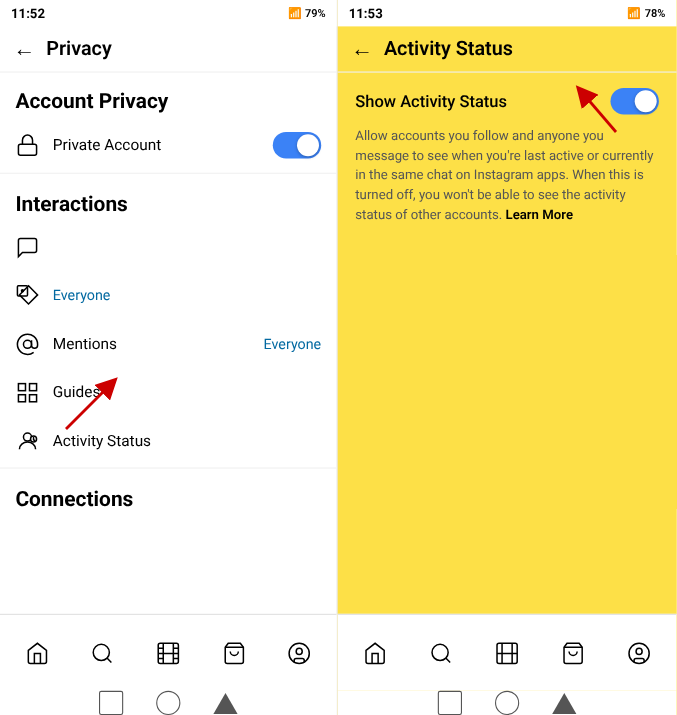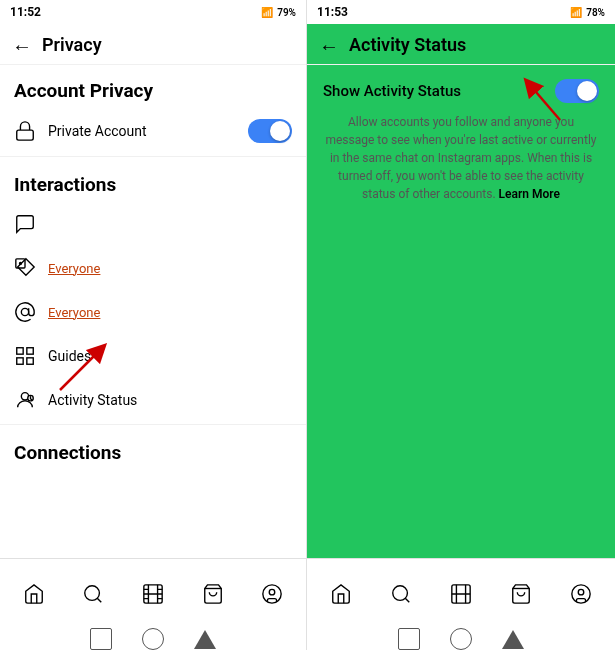--- a/index.html
+++ b/index.html
@@ -88,22 +88,21 @@
       fill: none;
       stroke-width: 1.5;
     }
     .menu-item-label {
       font-size: 14px;
       color: #000;
       flex: 1;
     }
     .menu-item-value {
       font-size: 13px;
-      color: #c2410c;
-      text-decoration: underline;
+      color: #0369a1;
     }
 
     
     .toggle-switch {
       width: 44px;
       height: 24px;
       border-radius: 12px;
       background: #3b82f6;
       position: relative;
       cursor: pointer;
@@ -169,24 +168,23 @@
       height: 0;
       border-left: 11px solid transparent;
       border-right: 11px solid transparent;
       border-bottom: 19px solid #555;
     }
 
     
     .right-panel {
       width: 308px;
       height: 650px;
-      background: #22c55e;
+      background: #fde047;
       display: flex;
       flex-direction: column;
-      text-align: center;
     }
 
     .right-content {
       flex: 1;
       padding: 14px 16px;
       overflow-y: auto;
     }
 
     .toggle-row {
       display: flex;
@@ -295,20 +293,21 @@
         <span class="menu-item-value">Everyone</span>
       </div>
 
       <div class="menu-item">
         <div class="menu-item-icon">
           <svg viewBox="0 0 24 24">
               <circle cx="12" cy="12" r="4"></circle>
               <path d="M16 8v5a3 3 0 0 0 6 0v-1a10 10 0 1 0-3.92 7.94"></path>
             </svg>
         </div>
+        <span class="menu-item-label">Mentions</span>
         <span class="menu-item-value">Everyone</span>
       </div>
 
 
       <div class="menu-item">
         <div class="menu-item-icon">
           <svg viewBox="0 0 24 24">
               <rect x="3" y="3" width="7" height="7"></rect>
               <rect x="14" y="3" width="7" height="7"></rect>
               <rect x="3" y="14" width="7" height="7"></rect>

